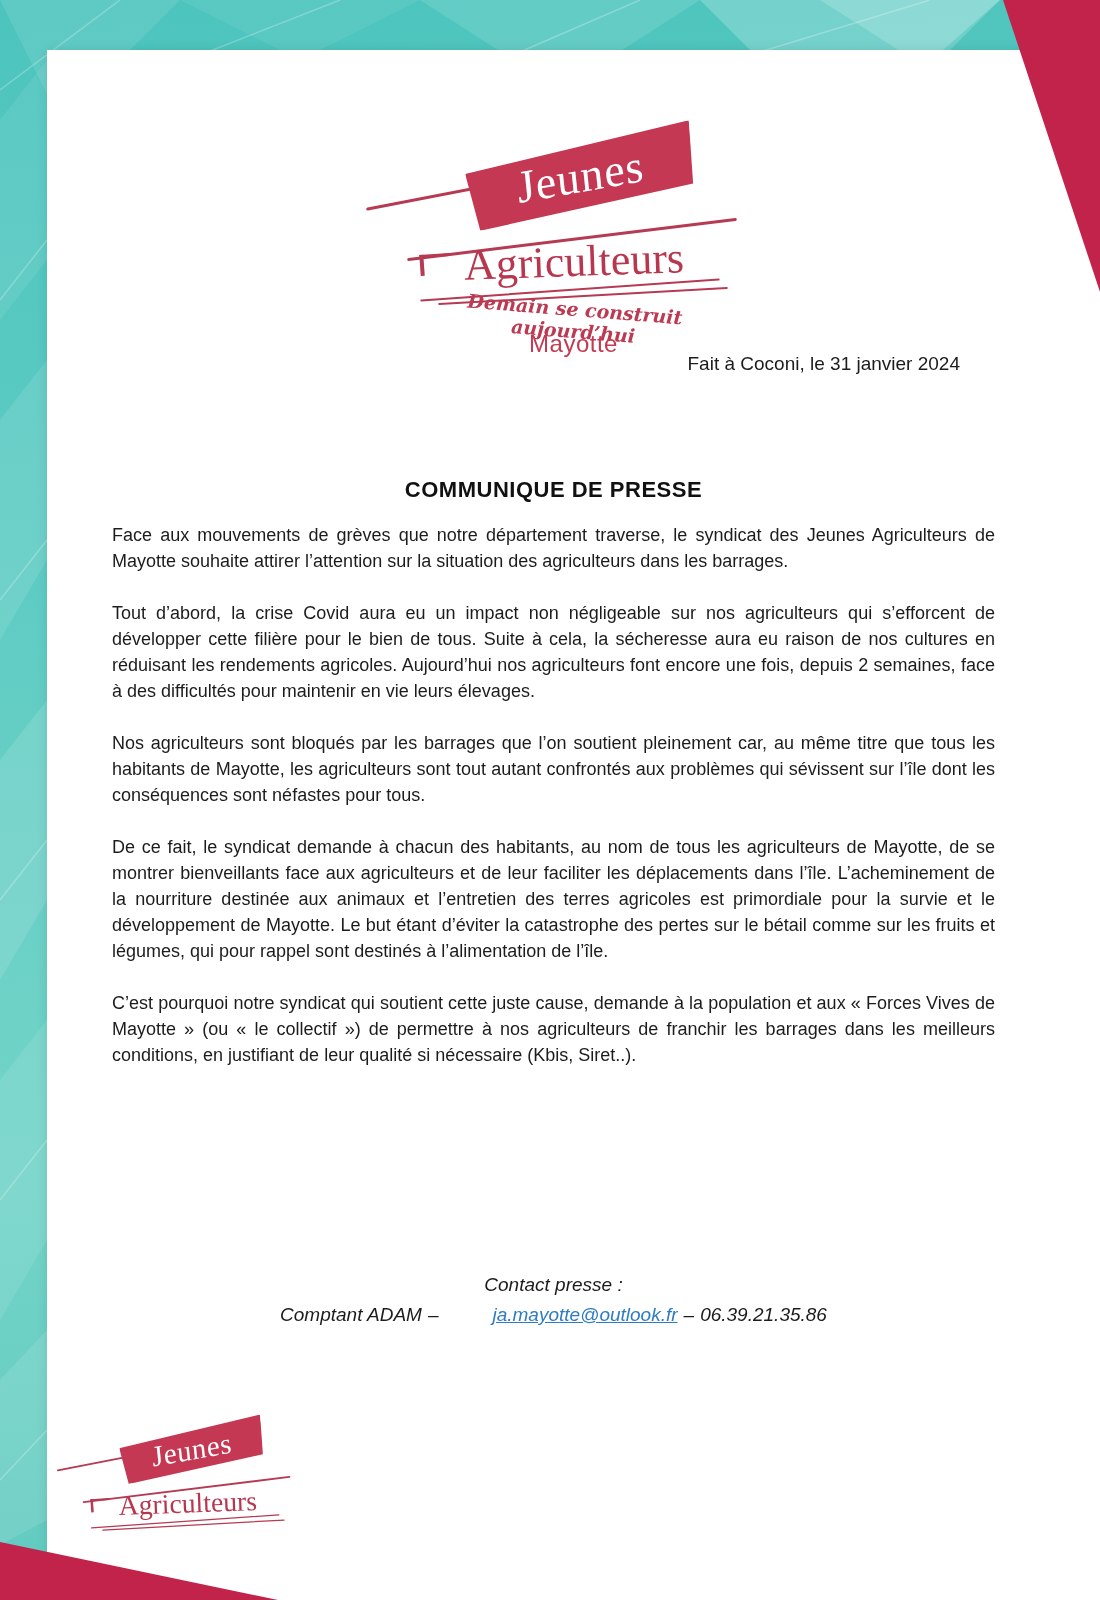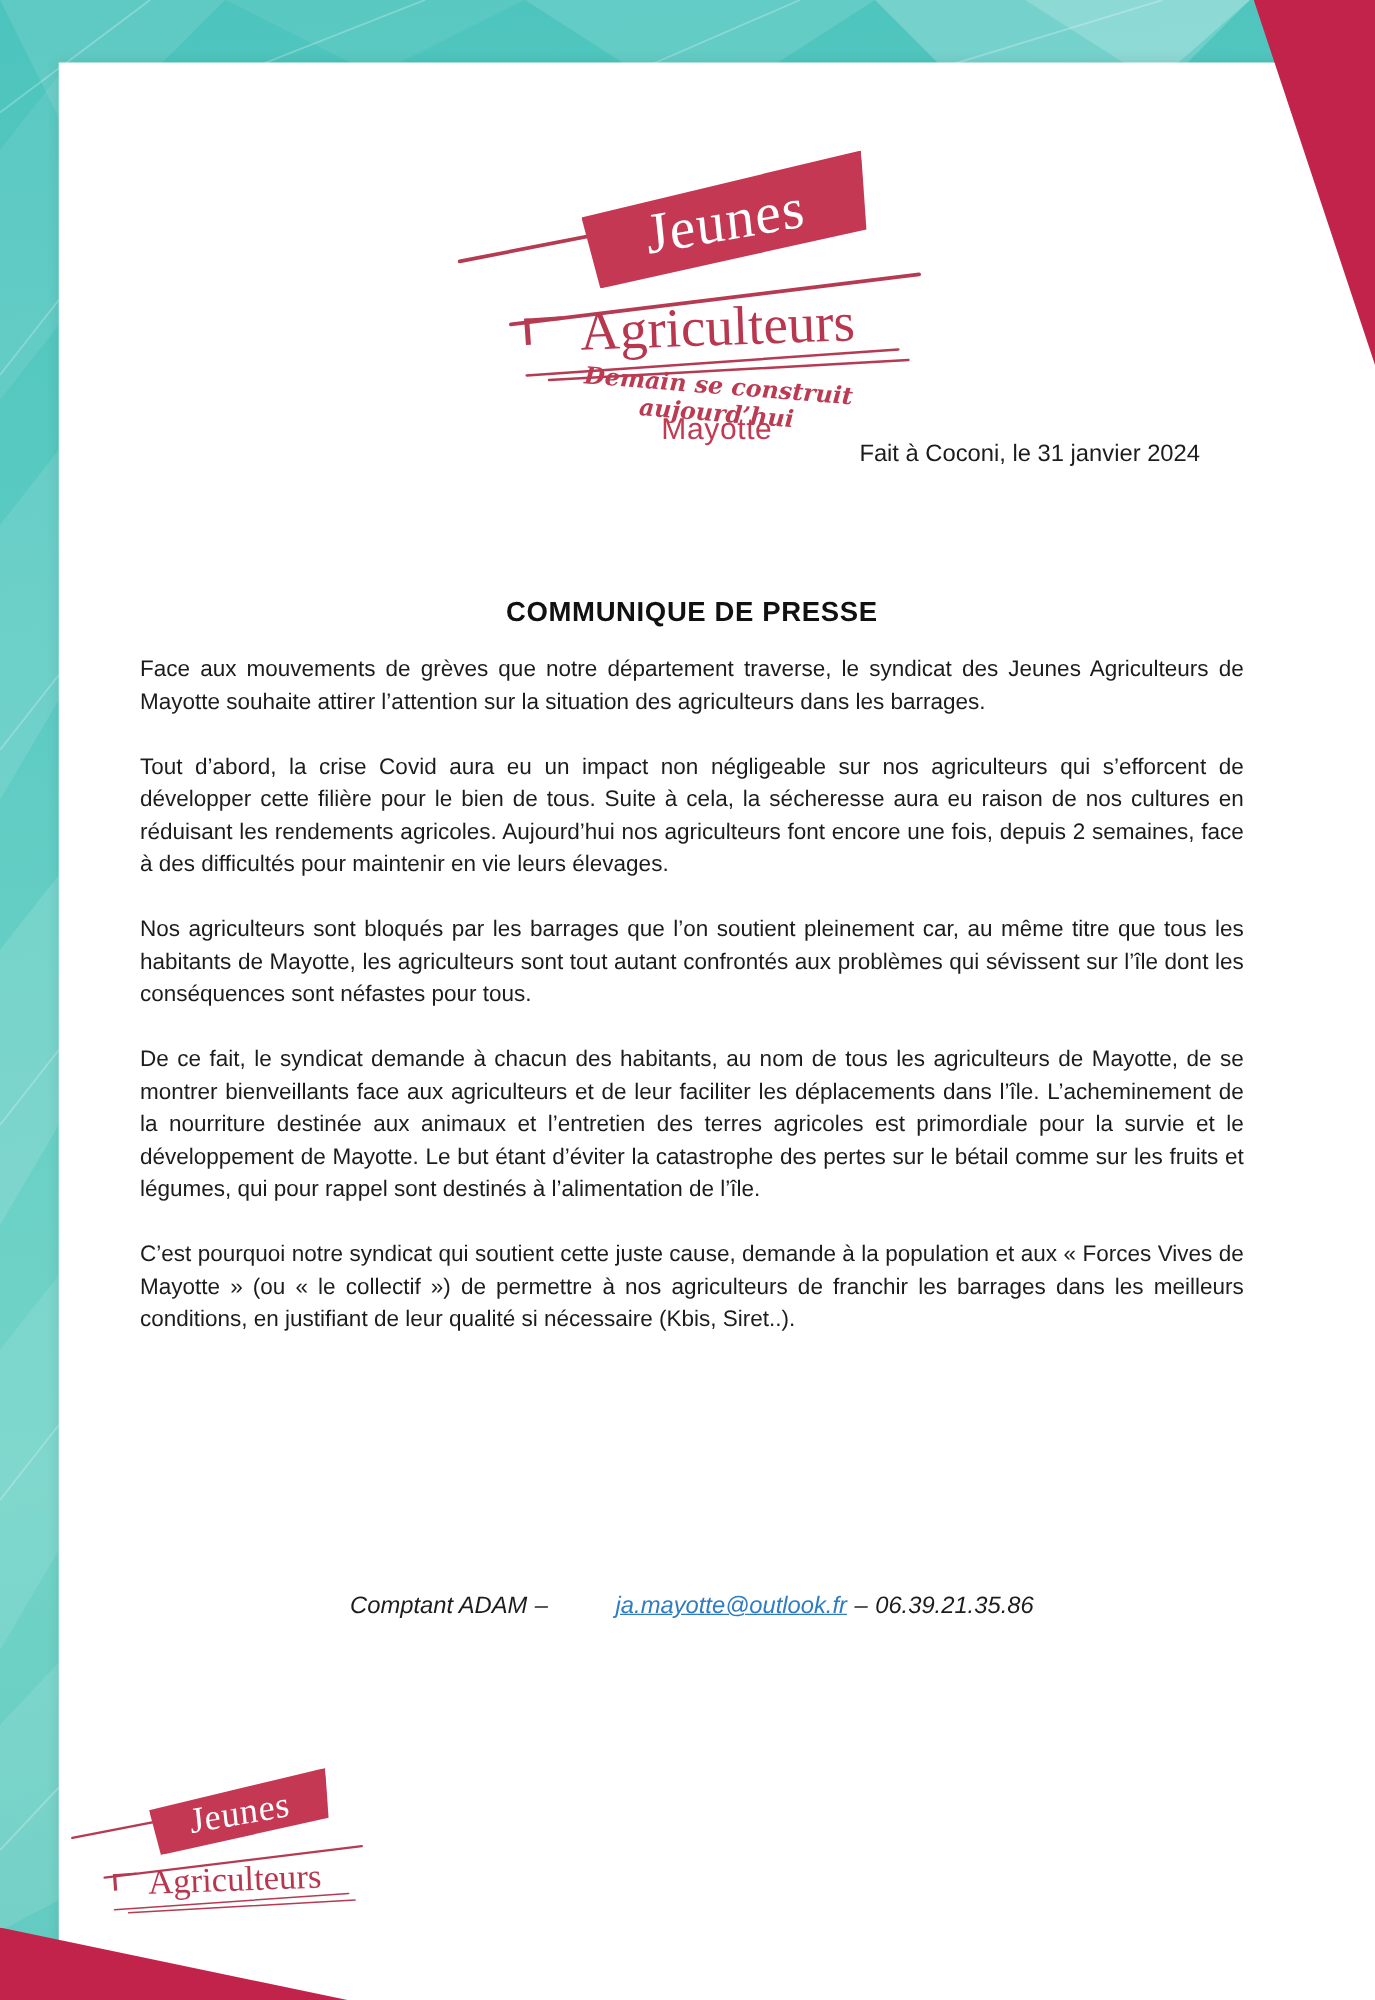--- a/index.html
+++ b/index.html
@@ -131,20 +131,21 @@
 
     <div class="body-text">
       <p>Face aux mouvements de grèves que notre département traverse, le syndicat des Jeunes Agriculteurs de Mayotte souhaite attirer l’attention sur la situation des agriculteurs dans les barrages.</p>
       <p>Tout d’abord, la crise Covid aura eu un impact non négligeable sur nos agriculteurs qui s’efforcent de développer cette filière pour le bien de tous. Suite à cela, la sécheresse aura eu raison de nos cultures en réduisant les rendements agricoles. Aujourd’hui nos agriculteurs font encore une fois, depuis 2 semaines, face à des difficultés pour maintenir en vie leurs élevages.</p>
       <p>Nos agriculteurs sont bloqués par les barrages que l’on soutient pleinement car, au même titre que tous les habitants de Mayotte, les agriculteurs sont tout autant confrontés aux problèmes qui sévissent sur l’île dont les conséquences sont néfastes pour tous.</p>
       <p>De ce fait, le syndicat demande à chacun des habitants, au nom de tous les agriculteurs de Mayotte, de se montrer bienveillants face aux agriculteurs et de leur faciliter les déplacements dans l’île. L’acheminement de la nourriture destinée aux animaux et l’entretien des terres agricoles est primordiale pour la survie et le développement de Mayotte. Le but étant d’éviter la catastrophe des pertes sur le bétail comme sur les fruits et légumes, qui pour rappel sont destinés à l’alimentation de l’île.</p>
       <p>C’est pourquoi notre syndicat qui soutient cette juste cause, demande à la population et aux « Forces Vives de Mayotte » (ou « le collectif ») de permettre à nos agriculteurs de franchir les barrages dans les meilleurs conditions, en justifiant de leur qualité si nécessaire (Kbis, Siret..).</p>
     </div>
 
     <div class="contact">
+      <div>Contact presse :</div>
       <div>
         <span>Comptant ADAM</span><span class="sep">–</span><a>ja.mayotte@outlook.fr</a><span class="sep">–</span><span>06.39.21.35.86</span>
       </div>
     </div>
 
     <div class="logo logo-mini">
       <div class="stroke s1"></div>
       <div class="banner">
         <span>Jeunes</span>
       </div>

